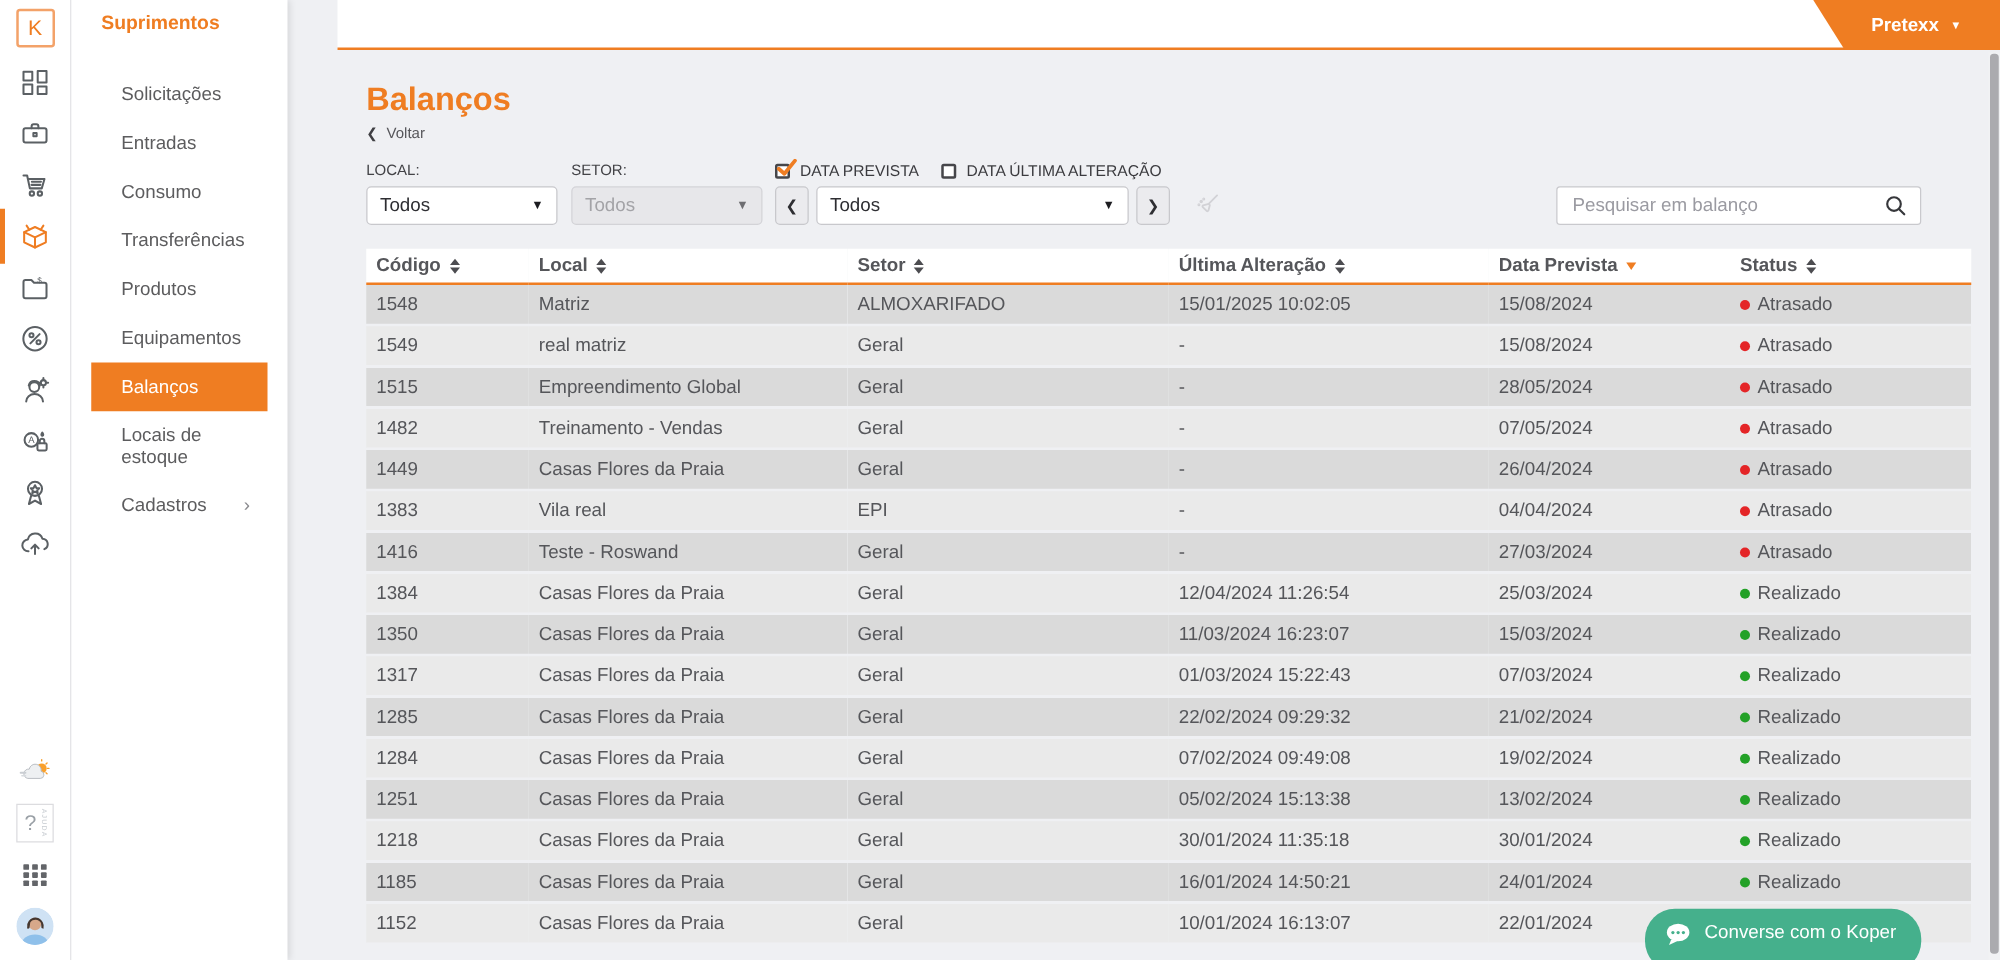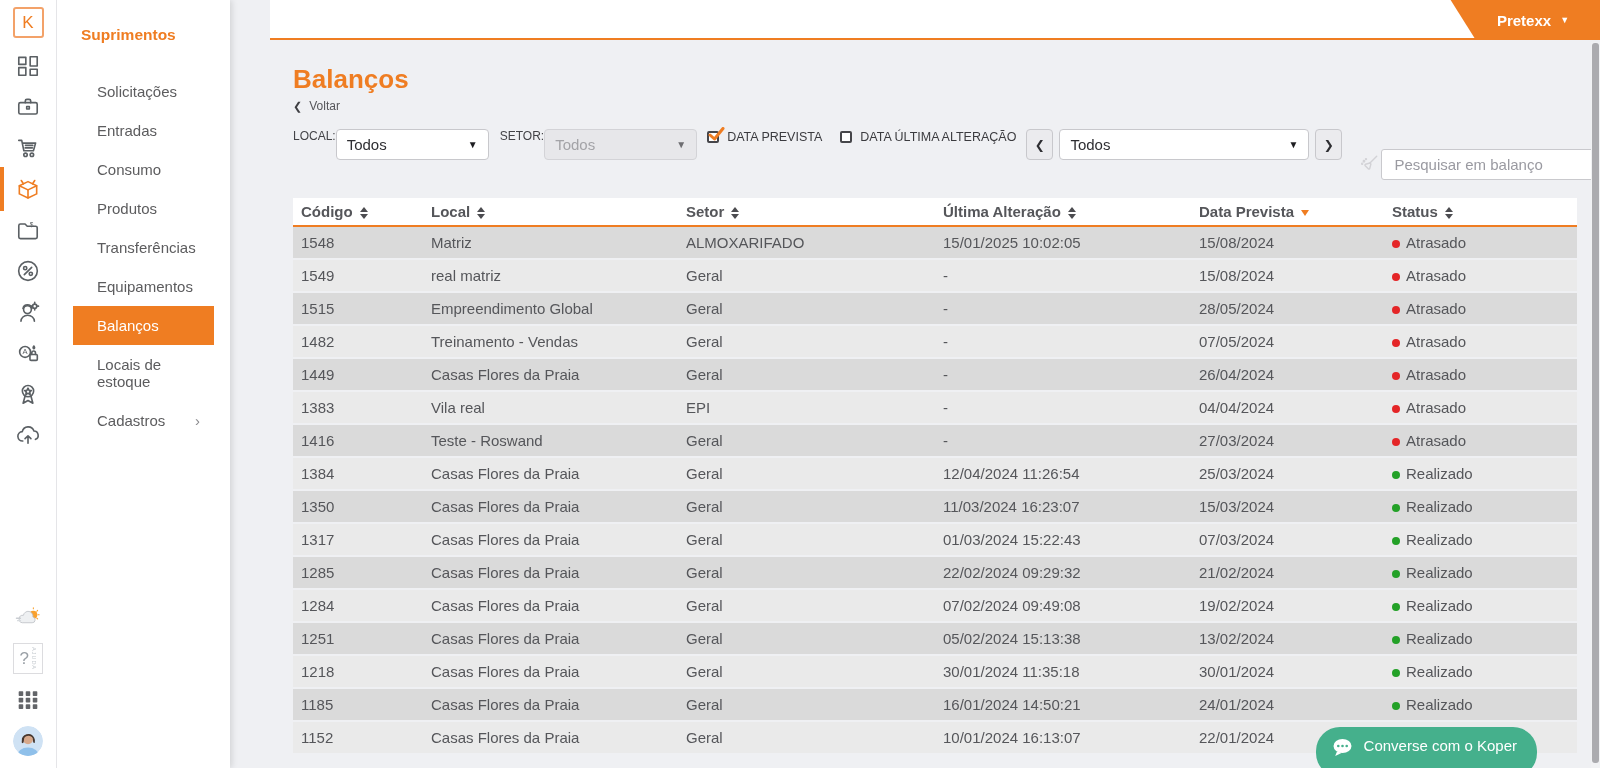--- a/index.html
+++ b/index.html
@@ -22,21 +22,21 @@
   .rail-bottom{position:absolute;bottom:12px;left:0;width:100%;display:flex;
     flex-direction:column;align-items:center;gap:13px;}
   .help-box{width:30px;height:31px;border:1px solid #dcdcdf;display:flex;align-items:center;
     justify-content:center;gap:2px;cursor:pointer;background:#fff;}
   .help-q{color:#9aa0a6;font-size:17px;}
   .help-v{writing-mode:vertical-rl;font-size:5.5px;color:#c6cbd0;letter-spacing:1px;line-height:1;}
   .avatar{width:30px;height:30px;border-radius:50%;overflow:hidden;cursor:pointer;}
 
   
   .sidebar{width:173px;flex:0 0 173px;background:#fff;box-shadow:2px 0 6px rgba(0,0,0,.12);
-    z-index:5;padding-top:16px;}
+    z-index:5;}
   .sidebar-title{color:#ef7d22;font-weight:bold;font-size:15.5px;padding:10px 0 12px 24px;}
   .side-list{list-style:none;margin:16px;padding:0;}
   .side-item{font-size:15px;color:#5c5c5e;padding:11px 14px 11px 24px;cursor:pointer;
     display:flex;justify-content:space-between;align-items:center;}
   .side-item.active{background:#ef7d22;color:#fff;}
   .chev{color:#8a8a8e;font-size:15px;line-height:1;}
 
   
   main{flex:1;position:relative;background:#eff0f3;min-width:0;padding-left:40px;}
   .topbar{height:40px;background:#fff;border-bottom:2px solid #ef7d22;position:relative;}
@@ -46,21 +46,21 @@
   .account-caret{font-size:9px;}
 
   .content{padding:0 63px 0 23px;}
   .page-title{color:#ef7d22;font-size:26px;font-weight:bold;margin:24px 0 4px 0;}
   .back{color:#56565a;font-size:12px;display:flex;align-items:center;gap:7px;cursor:pointer;
     margin-bottom:16px;width:70px;}
   .back-arrow{font-size:11px;color:#3f3f43;}
 
   
   .filters{display:flex;align-items:flex-start;margin-bottom:17px;}
-  .fgroup{display:flex;flex-direction:row;}
+  .fgroup{display:flex;flex-direction:column;}
   .flabel{font-size:12px;color:#434347;margin-bottom:5px;height:15px;}
   .select{border:1px solid #c8c8cc;border-radius:4px;background:#fff;height:31px;display:flex;
     align-items:center;justify-content:space-between;padding:0 10px;font-size:15px;color:#2e2e32;
     cursor:pointer;}
   .sel-caret{font-size:10px;color:#1d1d21;}
   .select.disabled{background:#e7e7ea;color:#a3a3a7;border-color:#d3d3d7;cursor:default;}
   .select.disabled .sel-caret{color:#6e6e72;}
   .w-local{width:153px;margin-right:11px;}
   .w-setor{width:153px;margin-right:10px;}
   .cb-row{display:flex;align-items:center;height:15px;margin-bottom:5px;gap:8px;}
@@ -238,24 +238,24 @@
         <li class="side-item">
           <span>Solicitações</span>
         </li>
         <li class="side-item">
           <span>Entradas</span>
         </li>
         <li class="side-item">
           <span>Consumo</span>
         </li>
         <li class="side-item">
+          <span>Transferências</span>
+        </li>
+        <li class="side-item">
           <span>Produtos</span>
-        </li>
-        <li class="side-item">
-          <span>Transferências</span>
         </li>
         <li class="side-item">
           <span>Equipamentos</span>
         </li>
         <li class="side-item active">
           <span>Balanços</span>
         </li>
         <li class="side-item">
           <span>Locais de estoque</span>
         </li>

